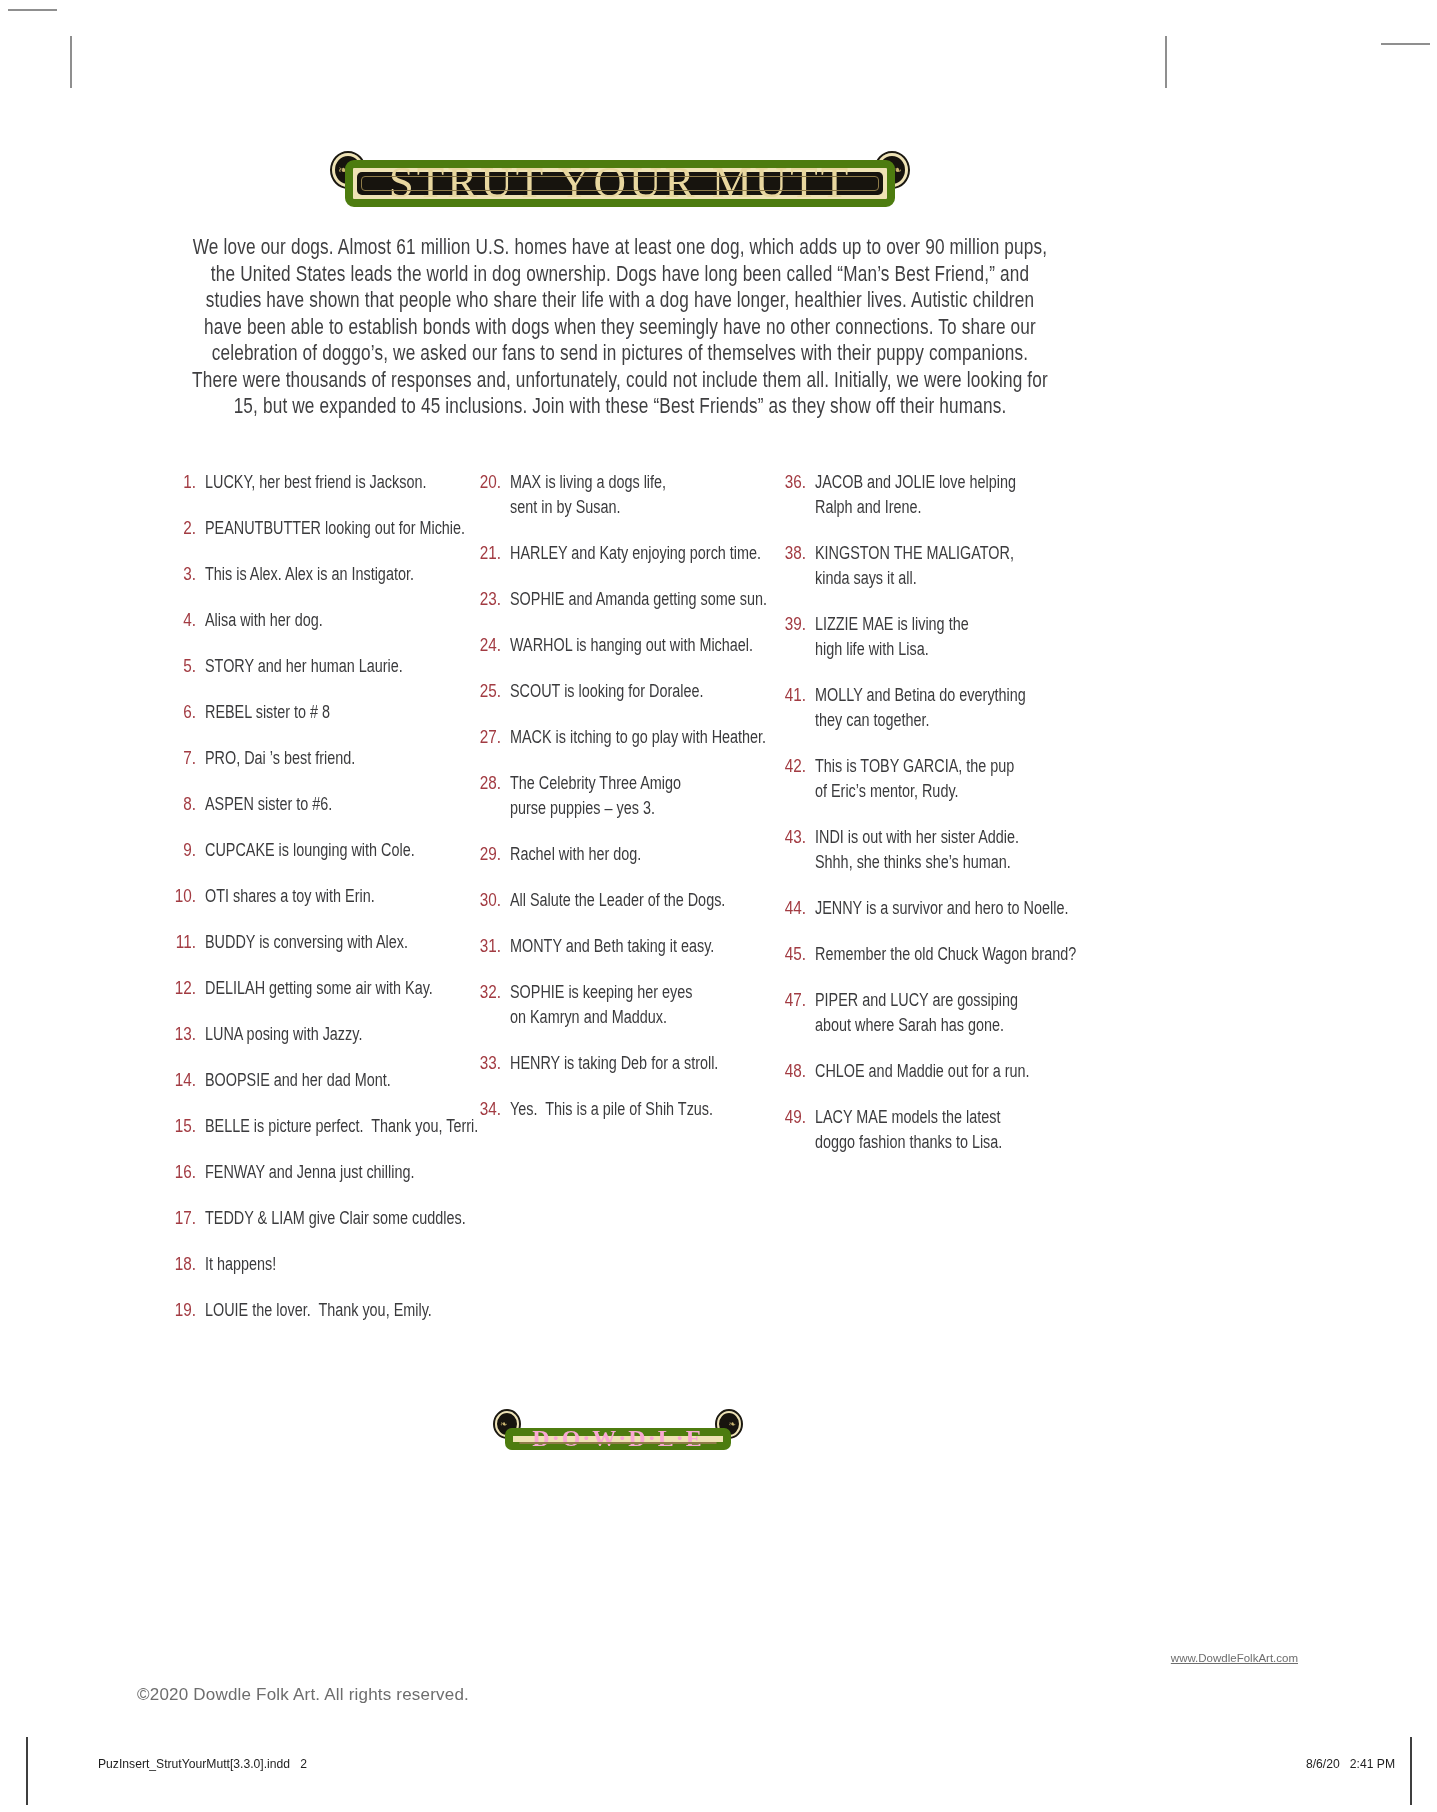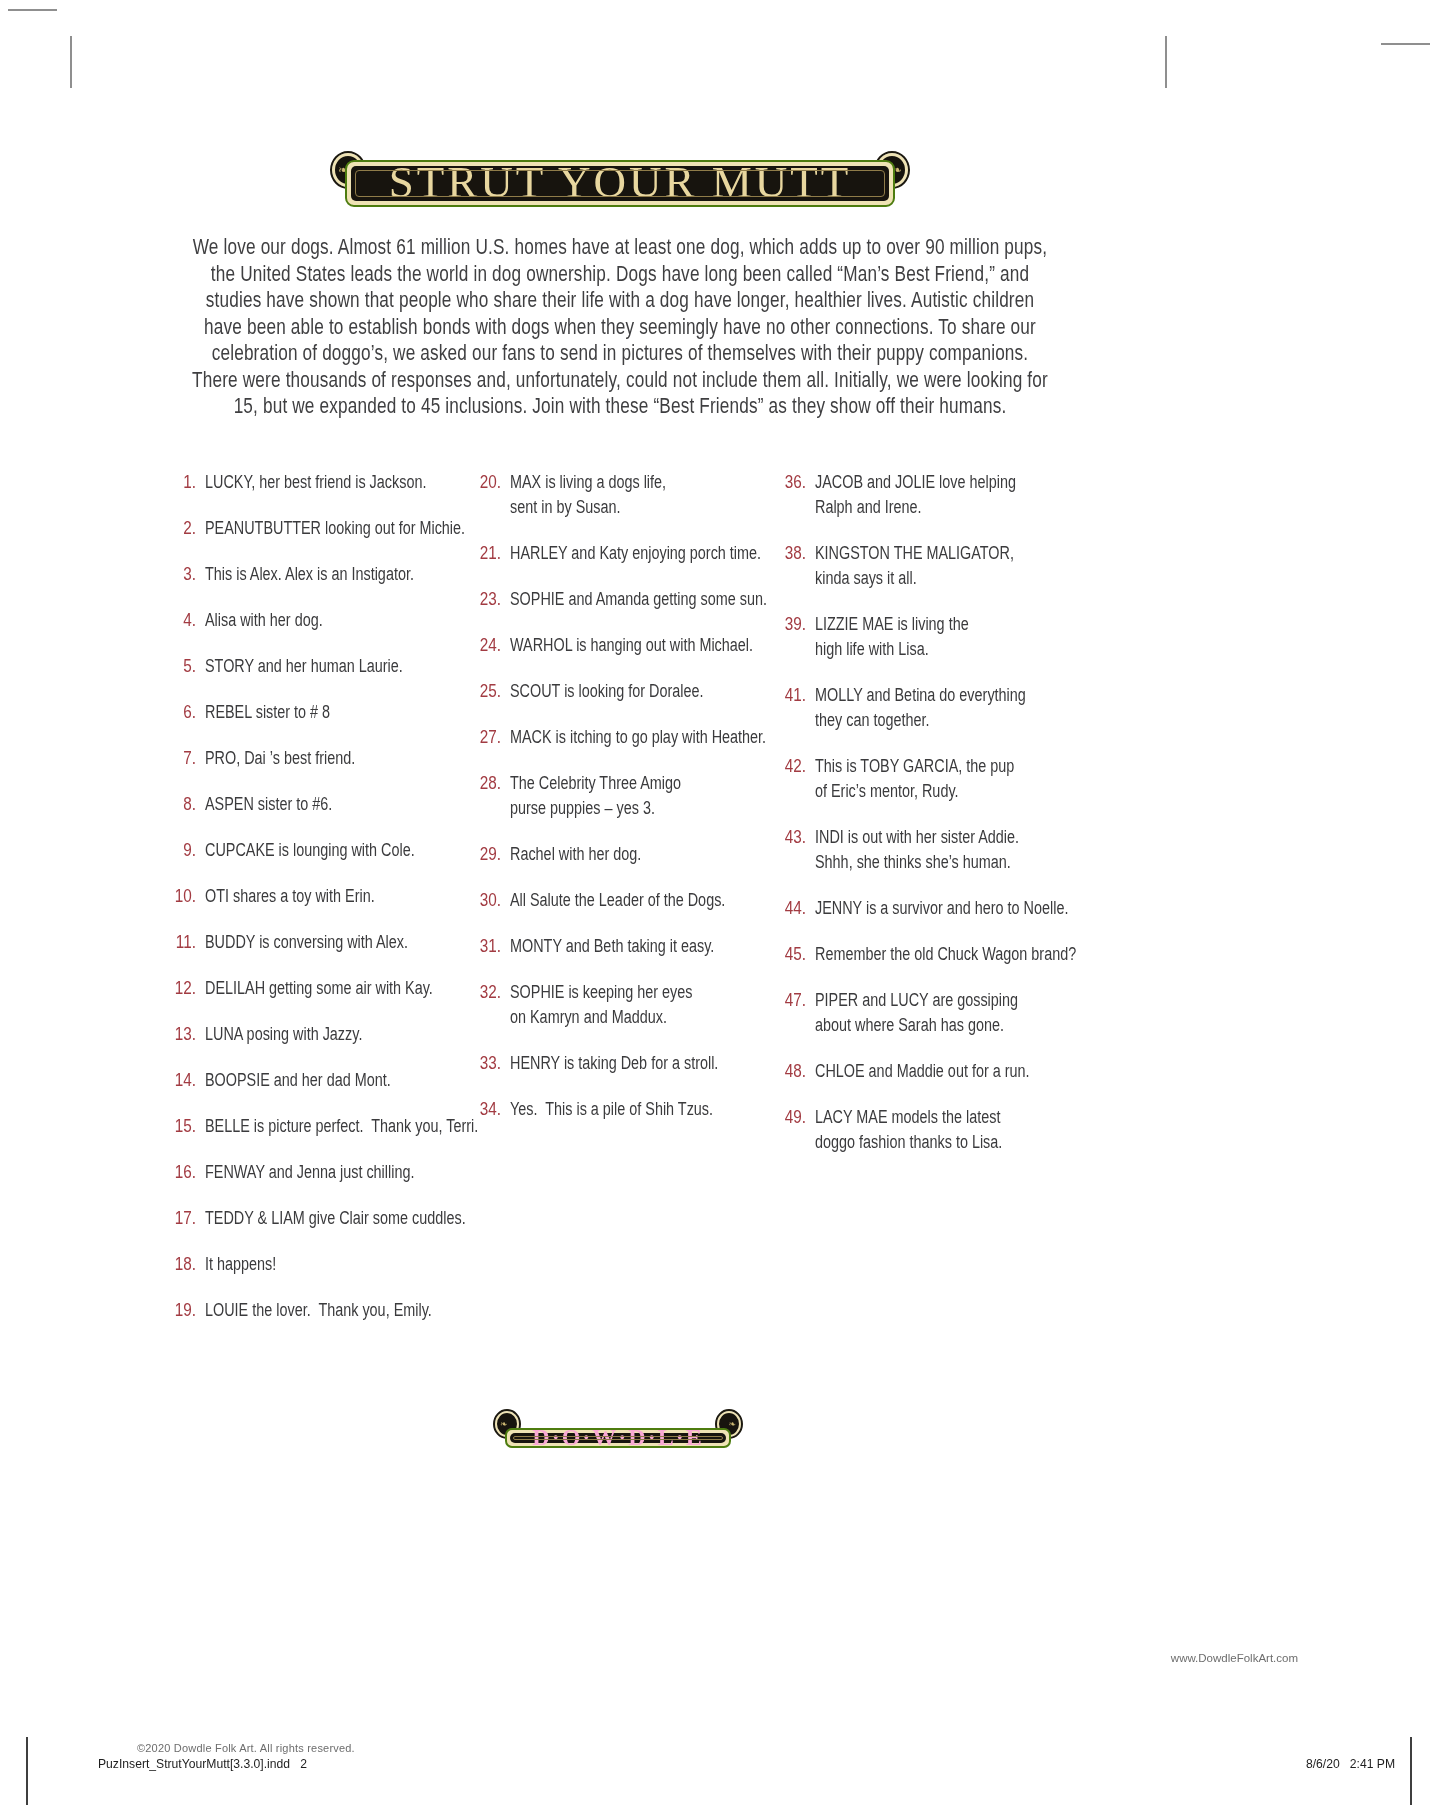--- a/index.html
+++ b/index.html
@@ -21,21 +21,21 @@
     width:32px; height:34px; border-radius:50%;
     background:var(--plaque-black); border:3px solid var(--cream);
     outline:2px solid #1c1910; z-index:0; box-sizing:border-box;
   }
   .cap .orn { position:absolute; top:50%; transform:translateY(-50%);
     color:#cdb873; font-size:12px; line-height:1; }
   .cap.left  { left:-13px; }  .cap.left .orn  { left:3px; }
   .cap.right { right:-13px; } .cap.right .orn { right:3px; }
   .banner-face {
     position:absolute; inset:0; z-index:1; background:var(--cream);
-    border:2px solid #4d7c0f; border-radius:9px; padding:4px; box-sizing:border-box;margin-top:28px;
+    border:8px solid #4d7c0f; border-radius:9px; padding:4px; box-sizing:border-box;margin-top:28px;
   }
   .banner-body {
     position:relative; width:100%; height:100%; background:var(--plaque-black);
     border-radius:5px; display:flex; align-items:center; justify-content:center;
   }
   .banner-body::after { content:""; position:absolute; inset:4px;
     border:1px solid #8f7c49; border-radius:4px; pointer-events:none; }
   .banner-title {
     font-family:"Liberation Serif", serif; font-size:45px; letter-spacing:3px;
     color:var(--accent-gold); padding-bottom:3px; white-space:pre;
@@ -72,26 +72,27 @@
   .dowdle .cap .orn { font-size:9px; }
   .dowdle .banner-face { border-radius:7px; padding:3px; }
   .dowdle .banner-body::after { inset:3px; }
   .dowdle-text {
     font-family:"Liberation Serif", serif; font-weight:bold; font-size:24px;
     letter-spacing:2px; color:#f9a8d4; padding-bottom:2px; white-space:pre;
   }
 
   
   .copyright {
-    position:absolute; left:137px; top:1742px; font-size:11px; color:#6d6d6d;
+    position:absolute; left:137px; top:1685px; font-size:17px; color:#6d6d6d;
     letter-spacing:0.2px; white-space:pre;
   }
   .website {
     position:absolute; right:139px; top:1652px; font-size:11.5px; color:#6d6d6d;
     white-space:pre;
+    text-decoration:underline;
   }
 
   
   .slug-filename {
     position:absolute; left:98px; top:1756px; font-size:13.5px; color:#1e1e1e;
     white-space:pre; transform:scaleX(0.9); transform-origin:0 0;
   }
   .slug-datetime {
     position:absolute; right:42px; top:1756px; font-size:13.5px; color:#1e1e1e;
     white-space:pre; transform:scaleX(0.9); transform-origin:100% 0;

